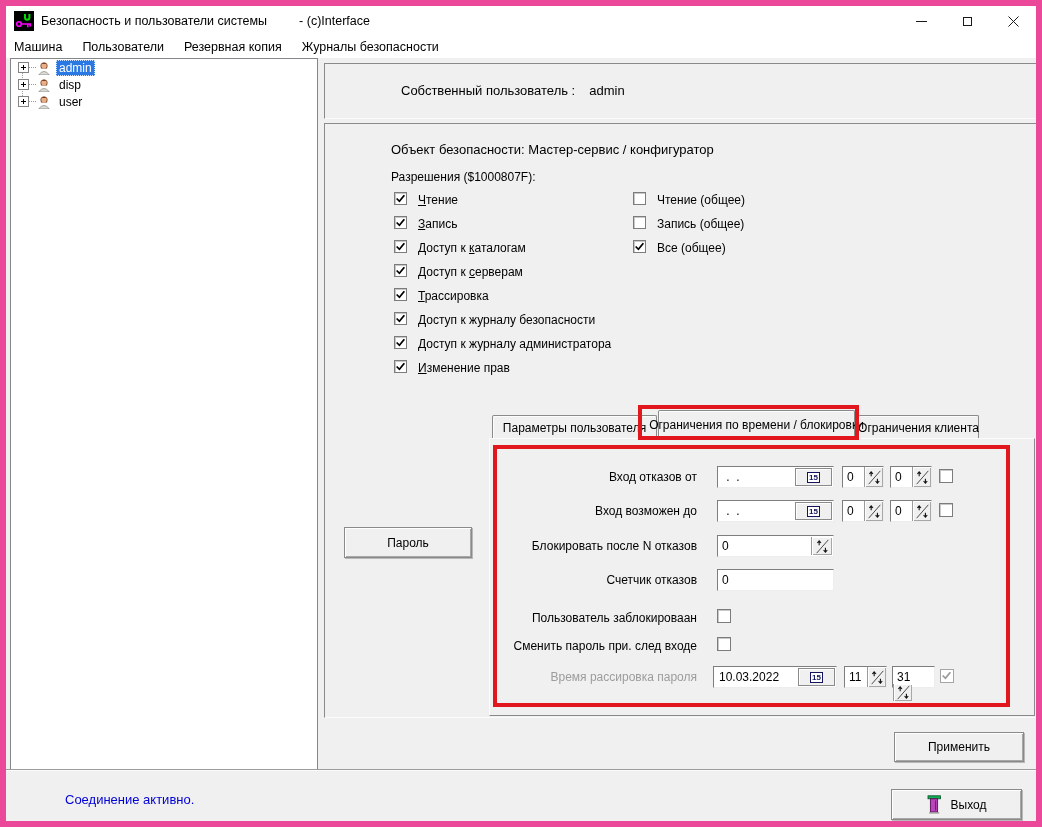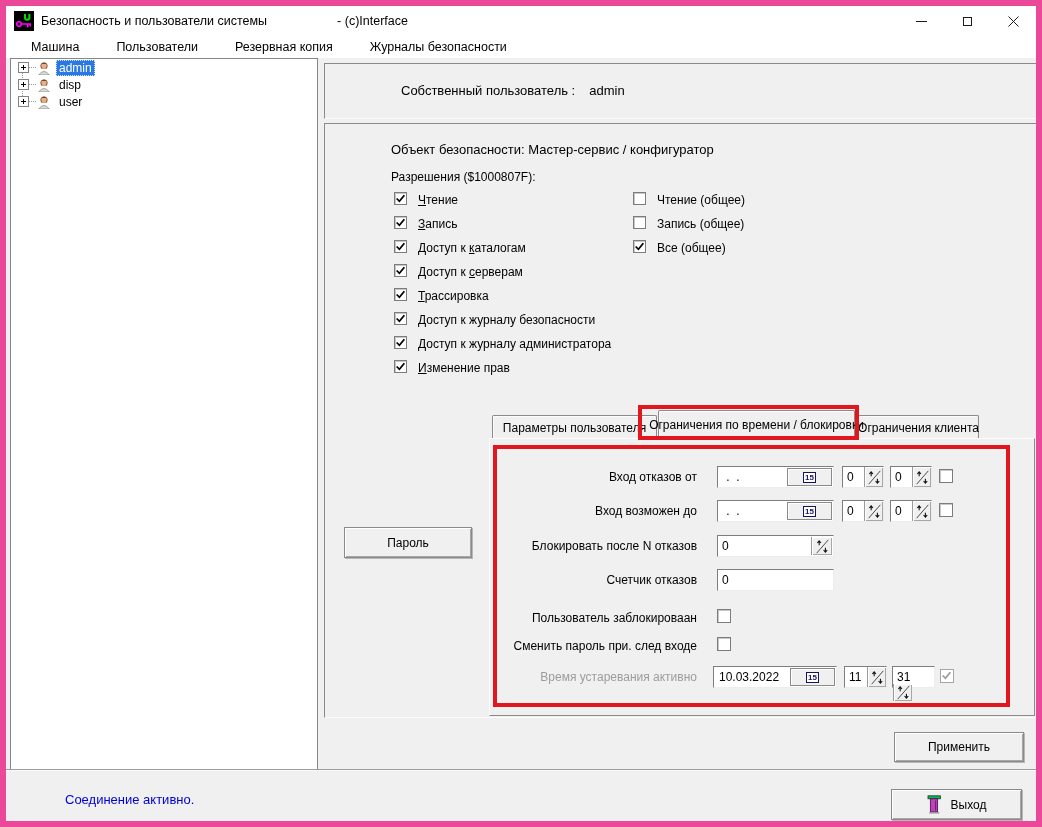--- a/index.html
+++ b/index.html
@@ -13,30 +13,30 @@
     font-family:"Liberation Sans", sans-serif;
     background:#ffffff;color:#000;
     -webkit-font-smoothing:none;
   }
   .window{position:absolute;inset:0;background:#f0f0f0;border:6px solid #ec4899;box-sizing:border-box;overflow:hidden;}
 
   
   .titlebar{position:absolute;left:0;top:0;right:0;height:30px;background:#fff;display:flex;align-items:center;}
   .app-icon{width:20px;height:20px;margin-left:8px;flex:none;}
   .title-text{font-size:12.5px;margin-left:7px;white-space:pre;}
-  .title-suffix{font-size:12.5px;margin-left:70px;white-space:pre;}
+  .title-suffix{font-size:12.5px;margin-left:32px;white-space:pre;}
   .win-controls{position:absolute;right:0;top:0;height:30px;display:flex;}
   .win-btn{width:46px;height:30px;display:flex;align-items:center;justify-content:center;background:#fff;}
   .glyph-min{width:11px;height:1px;background:#1a1a1a;}
   .glyph-max{width:9px;height:9px;border:1px solid #1a1a1a;box-sizing:border-box;}
   .glyph-close{width:11px;height:11px;}
 
   
   .menubar{position:absolute;left:0;top:30px;right:0;height:22px;background:#fff;display:flex;align-items:center;font-size:12.5px;}
-  .menu-item{padding:3px 10px;white-space:nowrap;margin-left:17px;}
+  .menu-item{padding:3px 10px;white-space:nowrap;}
   .menu-item:first-child{padding-left:8px;}
 
   
   .tree{position:absolute;left:4px;top:52px;width:308px;height:713px;background:#fff;border:1px solid #83878c;box-sizing:border-box;z-index:1;}
   .tree-vline{position:absolute;left:11px;top:12px;height:35px;border-left:1px dotted #9a9a9a;}
   .tree-row{position:relative;height:17px;display:flex;align-items:center;margin-top:0;}
   .tree-row:first-child{margin-top:3px;}
   .expander{width:9px;height:9px;border:1px solid #848484;background:#fff;margin-left:7px;position:relative;flex:none;box-sizing:content-box;}
   .plus-h{position:absolute;left:2px;top:4px;width:5px;height:1px;background:#000;}
   .plus-v{position:absolute;left:4px;top:2px;width:1px;height:5px;background:#000;}
@@ -82,21 +82,21 @@
   #btn-apply{left:888px;top:726px;width:130px;height:30px;}
   #btn-exit{left:885px;top:783px;width:131px;height:31px;}
   .exit-icon{width:15px;height:19px;margin-right:9px;}
 
   
   .flabel{position:absolute;right:339px;font-size:12px;text-align:right;white-space:nowrap;z-index:4;}
   .flabel.gray{color:#9c9c9c;}
   .sunken{border:1px solid;border-color:#7e7e7e #ededed #ededed #7e7e7e;background:#fff;box-sizing:border-box;}
   .datefield{position:absolute;height:22px;z-index:4;font-size:12px;}
   .datefield .mask{position:absolute;left:5px;top:3px;white-space:pre;}
-  .cal-btn{position:absolute;right:1px;top:1px;width:45px;height:18px;background:#f0f0f0;border:1px solid #8a8a8a;box-shadow:inset 1px 1px 0 #fff;display:flex;align-items:center;justify-content:center;box-sizing:border-box;}
+  .cal-btn{position:absolute;right:1px;top:1px;width:37px;height:18px;background:#f0f0f0;border:1px solid #8a8a8a;box-shadow:inset 1px 1px 0 #fff;display:flex;align-items:center;justify-content:center;box-sizing:border-box;}
   .cal-glyph{border:1px solid #14145e;color:#14145e;background:#fff;font-size:8px;font-weight:bold;line-height:9px;padding:0 1px;}
   .spin{position:absolute;height:22px;z-index:4;display:flex;}
   .spin .spin-text{flex:1;font-size:12px;padding:3px 0 0 4px;background:#fff;}
   .spin-btn{width:18px;background:#f0f0f0;border-left:1px solid #9a9a9a;box-shadow:inset 1px 1px 0 #fff, inset -1px -1px 0 #a7a7a7;flex:none;display:flex;align-items:center;justify-content:center;}
   .spin-btn svg{width:15px;height:17px;}
   .numfield{position:absolute;height:22px;z-index:4;font-size:12px;}
   .numfield .val{position:absolute;left:4px;top:3px;}
   .numfield .spin-inner{position:absolute;right:1px;top:1px;bottom:1px;width:20px;background:#f0f0f0;border-left:1px solid #9a9a9a;box-shadow:inset 1px 1px 0 #fff, inset -1px -1px 0 #a7a7a7;display:flex;align-items:center;justify-content:center;}
 
   
@@ -368,21 +368,21 @@
   <div class="numfield sunken" style="left:711px;top:563px;width:117px;">
     <span class="val">0</span>
   </div>
 
   <div class="flabel" style="top:605px;">Пользователь заблокироваан</div>
   <span class="cb cb-abs" style="left:711px;top:603px;"></span>
 
   <div class="flabel" style="top:633px;">Сменить пароль при. след входе</div>
   <span class="cb cb-abs" style="left:711px;top:631px;"></span>
 
-  <div class="flabel gray" style="top:664px;">Время устаревания активно</div>
+  <div class="flabel gray" style="top:664px;">Время рассировка пароля</div>
   <div class="datefield sunken" style="left:707px;top:660px;width:124px;">
     <span class="mask">10.03.2022</span>
     <span class="cal-btn">
         <span class="cal-glyph">15</span>
       </span>
   </div>
   <div class="spin sunken" style="left:838px;top:660px;width:43px;">
     <span class="spin-text">11</span>
     <span class="spin-btn">
         <svg viewBox="0 0 18 20">

